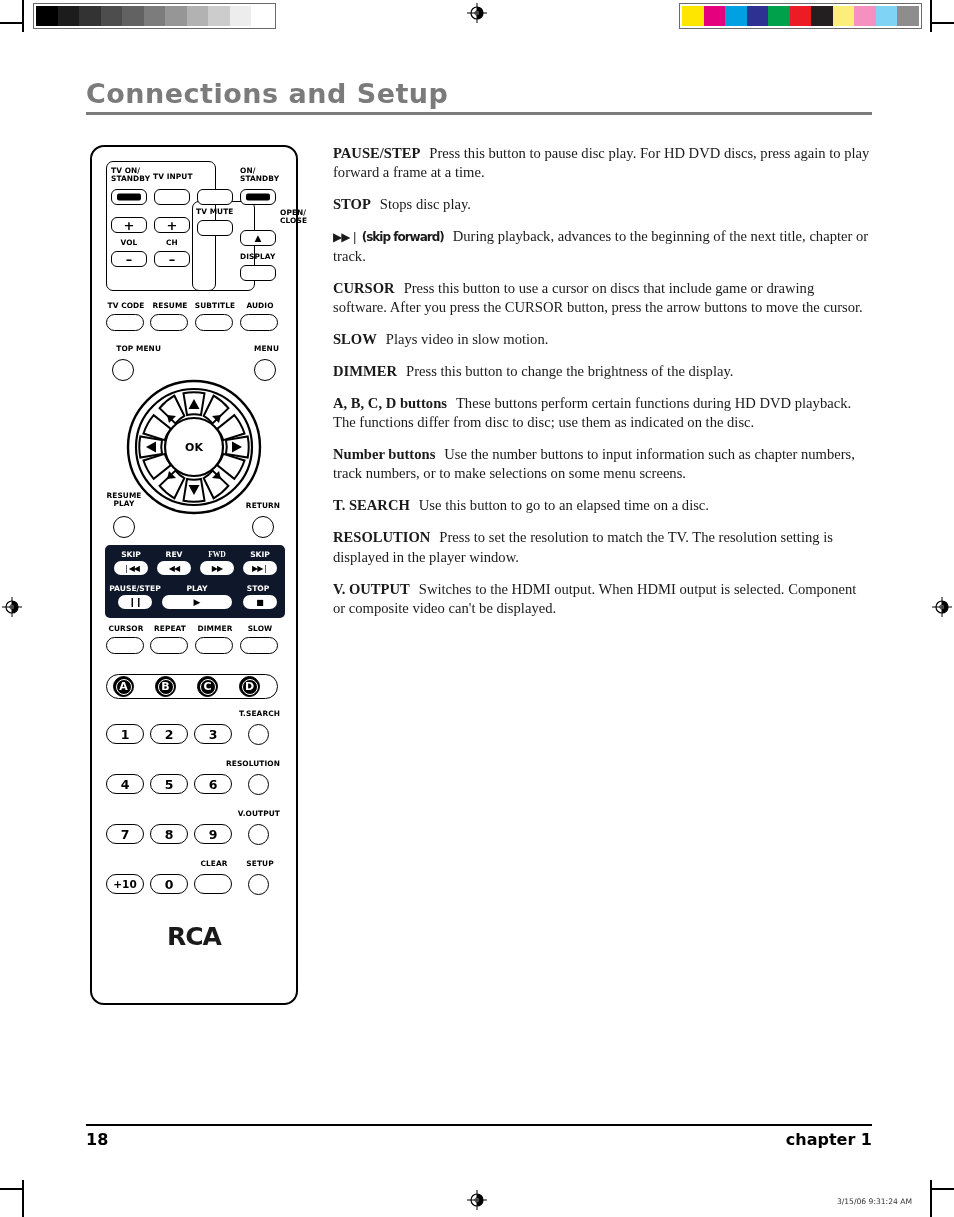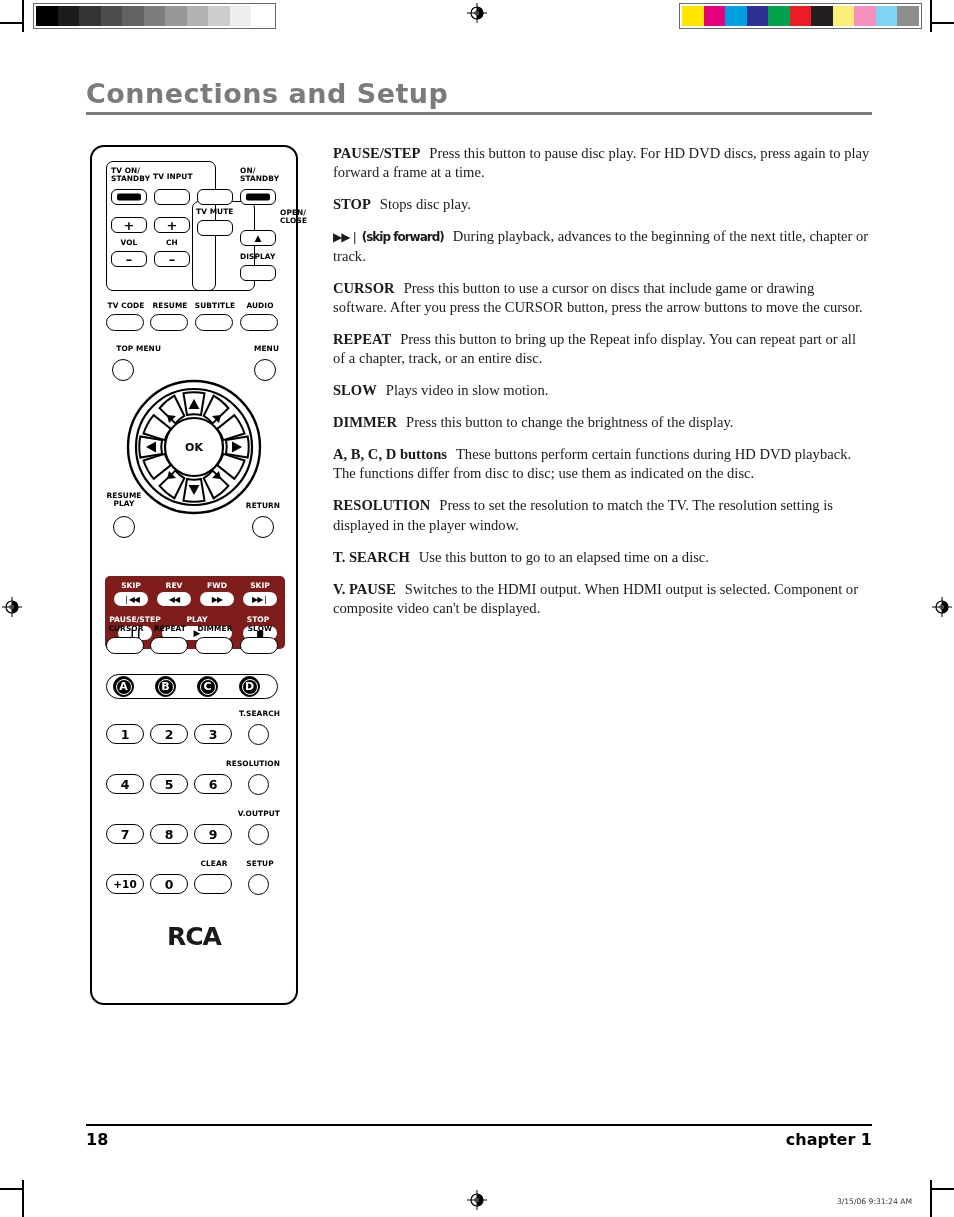--- a/index.html
+++ b/index.html
@@ -98,21 +98,21 @@
   .group-box {
     position:absolute; border:1.8px solid #000; border-radius:7px;
   }
 
   
   .wheel { position:absolute; }
   .wheel svg { display:block; }
 
   
   .transport {
-    position:absolute; background:#7f1d1d; border-radius:5px;margin-top:31px;
+    position:absolute; background:#0f172a; border-radius:5px;
   }
   .tlbl {
     position:absolute; color:#fff;
     font-family:"DejaVu Sans", sans-serif; font-weight:bold; font-size:7.6px;
     text-align:center; white-space:nowrap;
   }
   .tkey {
     position:absolute; background:#fff; border-radius:999px;
     display:flex; align-items:center; justify-content:center;
     color:#000; font-family:"DejaVu Sans", sans-serif; font-size:9px;
@@ -356,21 +356,21 @@
         <div class="tlbl" style="left:6px;top:5px;width:40px;">SKIP</div>
         <div class="tkey" style="left:9px;top:16px;width:34px;height:14px;">
           <span style="font-size:8px;letter-spacing:-1px;">❘◀◀</span>
         </div>
 
         <div class="tlbl" style="left:49px;top:5px;width:40px;">REV</div>
         <div class="tkey" style="left:52px;top:16px;width:34px;height:14px;">
           <span style="font-size:8px;letter-spacing:-1px;">◀◀</span>
         </div>
 
-        <div class="tlbl" style="left:92px;top:5px;width:40px;">FWD</div>
+        <div class="tlbl" style="left:92px;top:5px;width:40px;font-family:Liberation Serif, serif;">FWD</div>
         <div class="tkey" style="left:95px;top:16px;width:34px;height:14px;">
           <span style="font-size:8px;letter-spacing:-1px;">▶▶</span>
         </div>
 
         <div class="tlbl" style="left:135px;top:5px;width:40px;">SKIP</div>
         <div class="tkey" style="left:138px;top:16px;width:34px;height:14px;">
           <span style="font-size:8px;letter-spacing:-1px;">▶▶❘</span>
         </div>
 
         <div class="tlbl" style="left:2px;top:39px;width:56px;">PAUSE/STEP</div>
@@ -468,27 +468,27 @@
 
       <div class="rca-logo" style="top:775px;">RCA</div>
     </div>
   </div>
 
   <div class="text-col">
     <p class="para"><span class="lead">PAUSE/STEP</span><span class="sp"></span><span>Press this button to pause disc play. For HD DVD discs, press again to play forward a frame at a time.</span></p>
     <p class="para"><span class="lead">STOP</span><span class="sp"></span><span>Stops disc play.</span></p>
     <p class="para"><span class="lead glyph">▶▶❘ (skip forward)</span><span class="sp"></span><span>During playback, advances to the beginning of  the next title, chapter or track.</span></p>
     <p class="para"><span class="lead">CURSOR</span><span class="sp"></span><span>Press this button to use a cursor on discs that include game or drawing software. After you press the CURSOR button, press the arrow buttons to move the cursor.</span></p>
-    <p class="para"><span class="lead">REPEAT</span><span class="sp"></span><span>Press this button to bring up the Repeat info display. You can repeat part or all of a chapter, track, or an entire disc.</span></p>
     <p class="para"><span class="lead">SLOW</span><span class="sp"></span><span>Plays video in slow motion.</span></p>
     <p class="para"><span class="lead">DIMMER</span><span class="sp"></span><span>Press this button to change the brightness of the display.</span></p>
     <p class="para"><span class="lead">A, B, C, D buttons</span><span class="sp"></span><span>These buttons perform certain functions during HD DVD playback. The functions differ from disc to disc; use them as indicated on the disc.</span></p>
+    <p class="para"><span class="lead">Number buttons</span><span class="sp"></span><span>Use the number buttons to input information such as chapter numbers, track numbers, or to make selections on some menu screens.</span></p>
+    <p class="para"><span class="lead">T. SEARCH</span><span class="sp"></span><span>Use this button to go to an elapsed time on a disc.</span></p>
     <p class="para"><span class="lead">RESOLUTION</span><span class="sp"></span><span>Press to set the resolution to match the TV. The resolution setting is displayed in the player window.</span></p>
-    <p class="para"><span class="lead">T. SEARCH</span><span class="sp"></span><span>Use this button to go to an elapsed time on a disc.</span></p>
-    <p class="para"><span class="lead">V. PAUSE</span><span class="sp"></span><span>Switches to the HDMI output. When HDMI output is selected. Component or composite video can't be displayed.</span></p>
+    <p class="para"><span class="lead">V. OUTPUT</span><span class="sp"></span><span>Switches to the HDMI output. When HDMI output is selected. Component or composite video can't be displayed.</span></p>
   </div>
 
   <div class="footer-rule"></div>
   <div class="footer-page">18</div>
   <div class="footer-chapter">chapter 1</div>
 
   <div class="slug-left">s&amp;c1.indd   18</div>
   <div class="slug-right">3/15/06   9:31:24 AM</div>
 </div>
 

